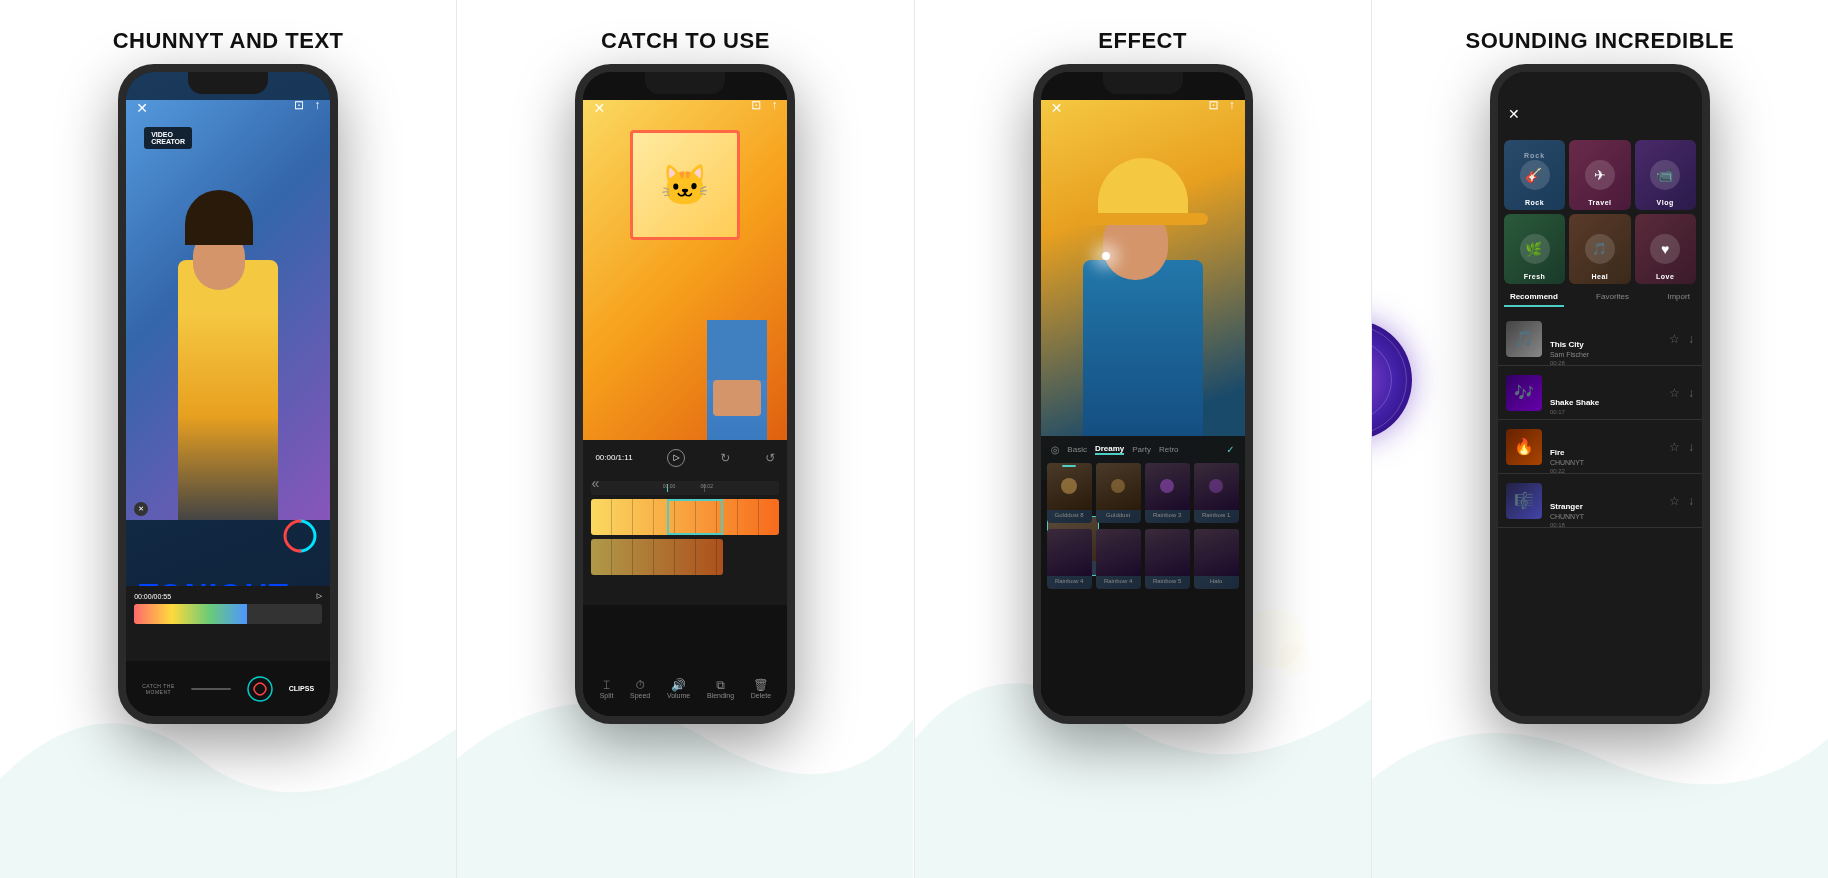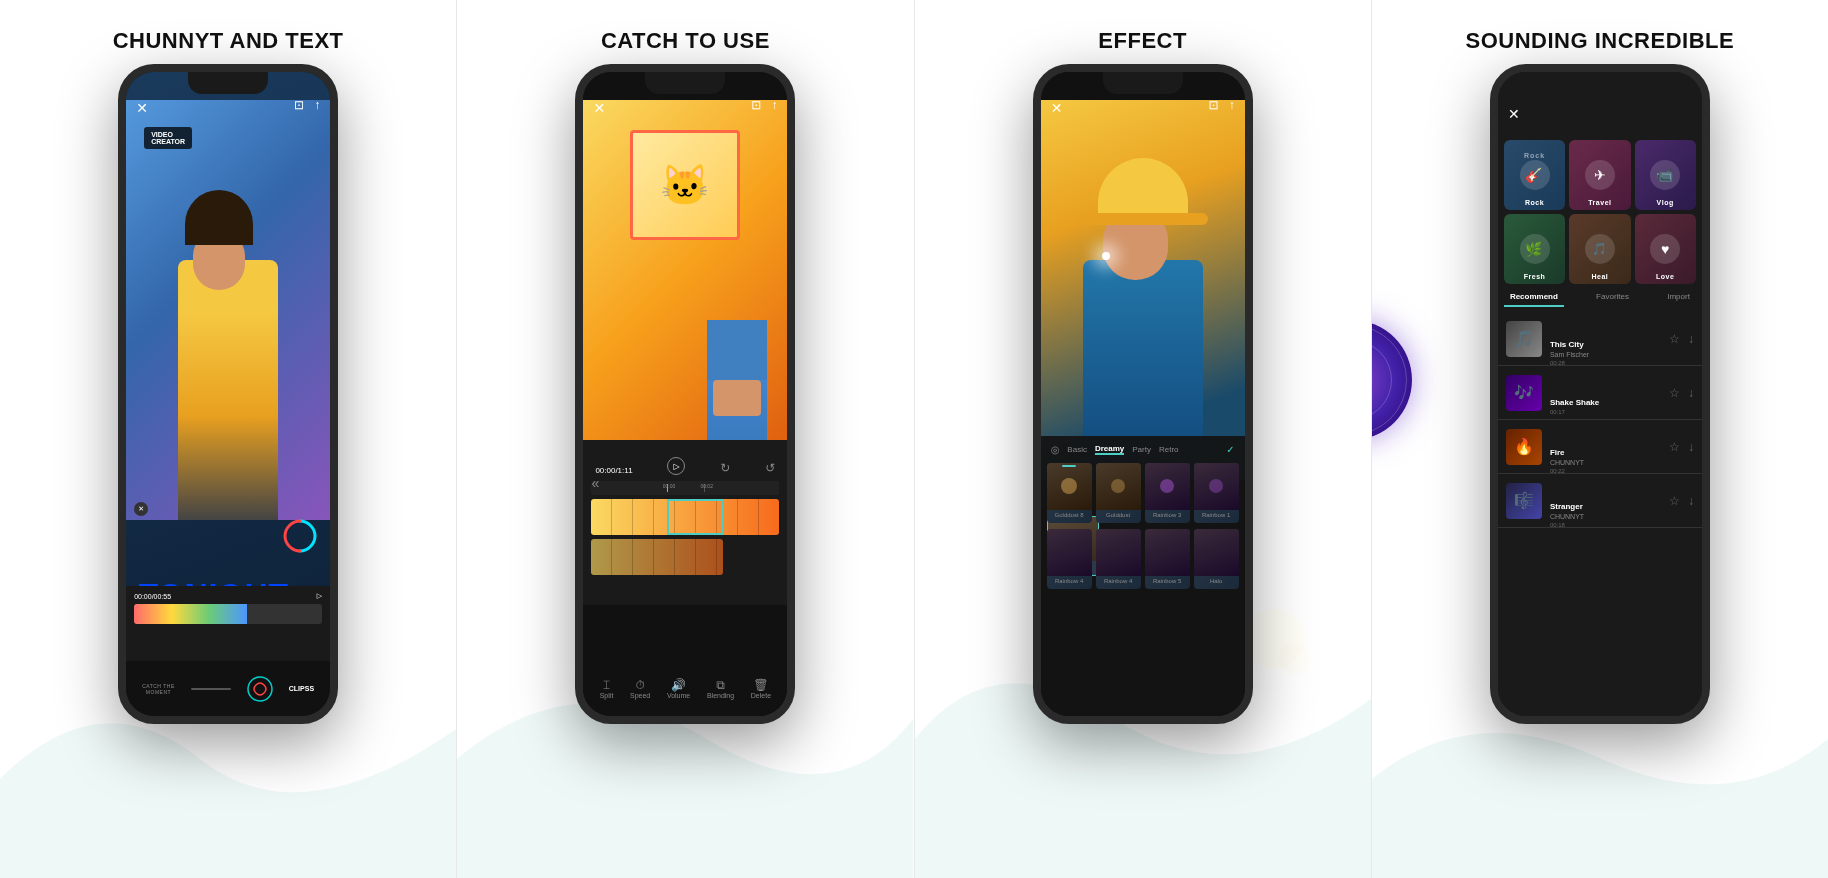--- a/index.html
+++ b/index.html
@@ -265,21 +265,21 @@
     }
     .p2-icons-top span { color: #fff; font-size: 12px; }
     .p2-controls {
       position: absolute;
       top: 368px;
       left: 0;
       right: 0;
       height: 35px;
       background: #1a1a1a;
       display: flex;
-      align-items: flex-end;
+      align-items: center;
       justify-content: space-between;
       padding: 0 12px;
       z-index: 10;
     }
     .p2-controls span { color: #fff; font-size: 8px; }
     .p2-play-btn {
       width: 18px;
       height: 18px;
       border-radius: 50%;
       border: 1.5px solid #888;

